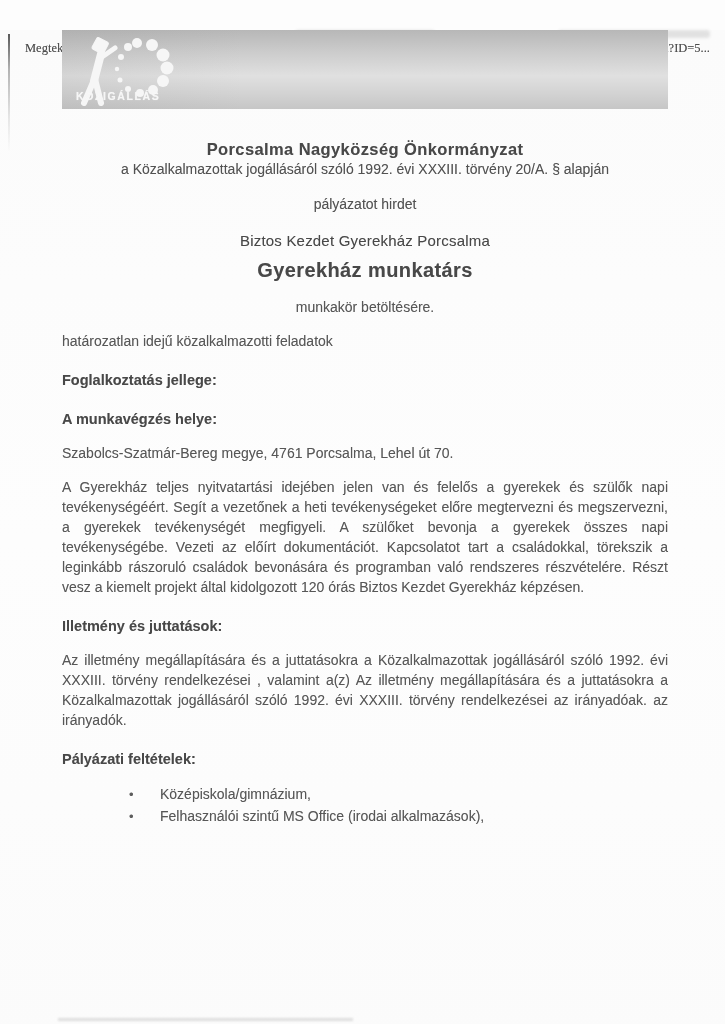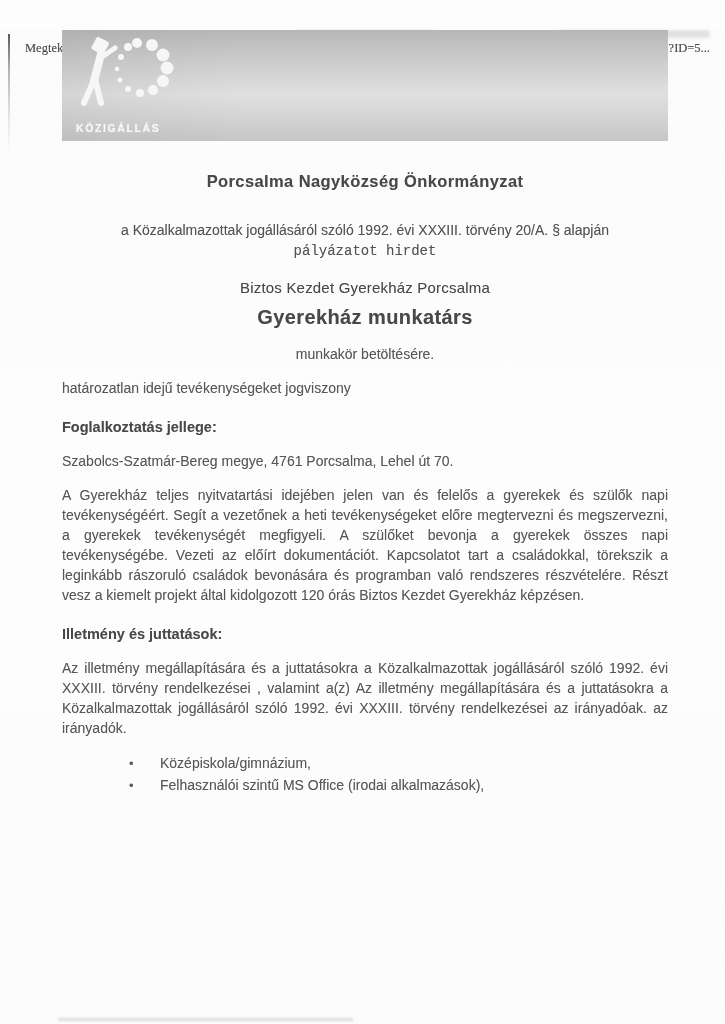--- a/index.html
+++ b/index.html
@@ -40,21 +40,21 @@
     display: flex; justify-content: space-between; align-items: flex-start;
     font-family: "Liberation Serif", serif;
     font-size: 12.5px; color: var(--meta-text, #4d4d4d);
     text-shadow: 0 0 0.6px rgba(90,90,90,0.5);
   }
 
   
   .banner {
     position: relative;
     margin: 30px 57px 0 62px;
-    height: 111px;
+    height: 79px;
     background:
       linear-gradient(90deg, rgba(120,120,120,0.10) 0%, rgba(255,255,255,0) 30%),
       linear-gradient(180deg, var(--banner-top, #b7b7b7) 0%, #cccccc 28%, var(--banner-mid, #e0e0e0) 58%, #d3d3d3 80%, var(--banner-bottom, #c6c6c6) 100%);
   }
   .logo {
     position: absolute; left: 12px; top: 5px; width: 120px; height: 82px;
   }
   .logo svg { display: block; }
   .logo-text {
     position: absolute; left: 14px; bottom: 7px;
@@ -71,22 +71,22 @@
     line-height: 20px;
     text-shadow: 0 0 0.5px rgba(100,100,100,0.35);
   }
   .center { text-align: center; }
   .org-title {
     margin-top: 30px;
     font-size: 16.5px; font-weight: 700; letter-spacing: 0.4px;
     color: var(--heading-text, #484848);
     text-align: center;
   }
-  .intro-line1 { margin-top: 29px; color: #525252; }
-  .intro-line2 { margin-top: 1px; color: #525252; font-family: Liberation Mono, monospace; }
+  .intro-line1 { color: #525252; }
+  .intro-line2 { margin-top: 15px; color: #525252; }
   .institution {
     margin-top: 17px;
     font-size: 15px; font-weight: 400; letter-spacing: 0.2px;
     color: var(--heading-text, #484848);
   }
   .position-title {
     margin-top: 9px;
     font-size: 20px; font-weight: 700; letter-spacing: 0.4px;
     color: var(--heading-text, #484848);
   }
@@ -162,31 +162,33 @@
 
     <div class="center intro-line1">a Közalkalmazottak jogállásáról szóló 1992. évi XXXIII. törvény 20/A. § alapján</div>
     <div class="center intro-line2">pályázatot hirdet</div>
 
     <div class="center institution">Biztos Kezdet Gyerekház Porcsalma</div>
 
     <div class="center position-title">Gyerekház munkatárs</div>
 
     <div class="center position-suffix">munkakör betöltésére.</div>
 
-    <div class="sec-body">határozatlan idejű tevékenységeket jogviszony</div>
+    <div class="sec-body">határozatlan idejű közalkalmazotti feladatok</div>
 
     <div class="sec-heading">Foglalkoztatás jellege:</div>
 
+    <div class="sec-heading">A munkavégzés helye:</div>
     <div class="sec-body">Szabolcs-Szatmár-Bereg megye, 4761 Porcsalma, Lehel út 70.</div>
 
     <div class="sec-body justify">A Gyerekház teljes nyitvatartási idejében jelen van és felelős a gyerekek és szülők napi tevékenységéért. Segít a vezetőnek a heti tevékenységeket előre megtervezni és megszervezni, a gyerekek tevékenységét megfigyeli. A szülőket bevonja a gyerekek összes napi tevékenységébe. Vezeti az előírt dokumentációt. Kapcsolatot tart a családokkal, törekszik a leginkább rászoruló családok bevonására és programban való rendszeres részvételére. Részt vesz a kiemelt projekt által kidolgozott 120 órás Biztos Kezdet Gyerekház képzésen.</div>
 
     <div class="sec-heading">Illetmény és juttatások:</div>
     <div class="sec-body justify">Az illetmény megállapítására és a juttatásokra a Közalkalmazottak jogállásáról szóló 1992. évi XXXIII. törvény rendelkezései , valamint a(z) Az illetmény megállapítására és a juttatásokra a Közalkalmazottak jogállásáról szóló 1992. évi XXXIII. törvény rendelkezései az irányadóak. az irányadók.</div>
 
+    <div class="sec-heading">Pályázati feltételek:</div>
     <ul class="bullets">
       <li>Középiskola/gimnázium,</li>
       <li>Felhasználói szintű MS Office (irodai alkalmazások),</li>
     </ul>
 
   </div>
 
 </div>
 
 </body></html>

